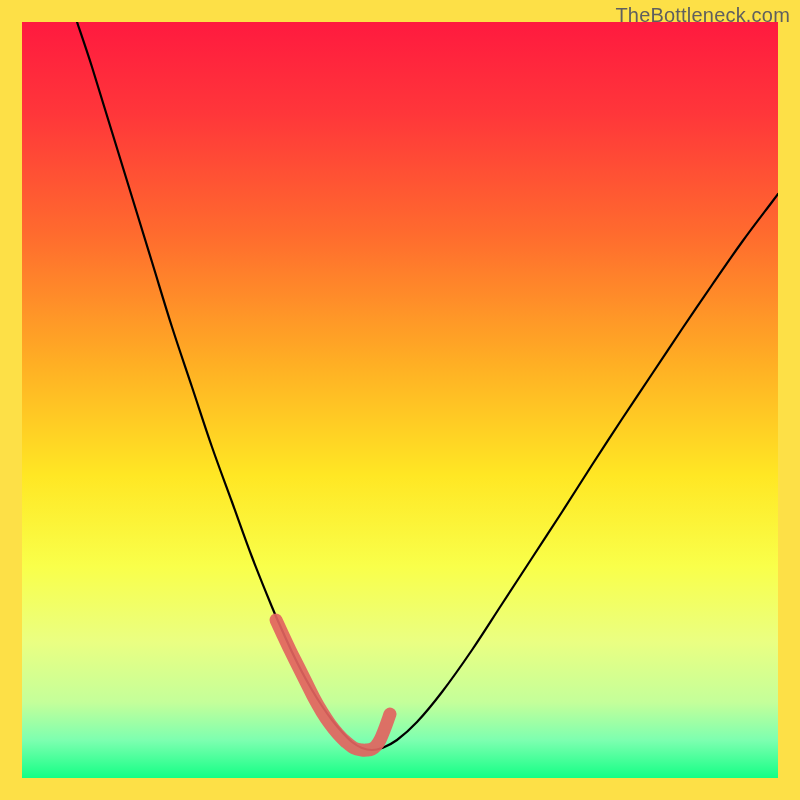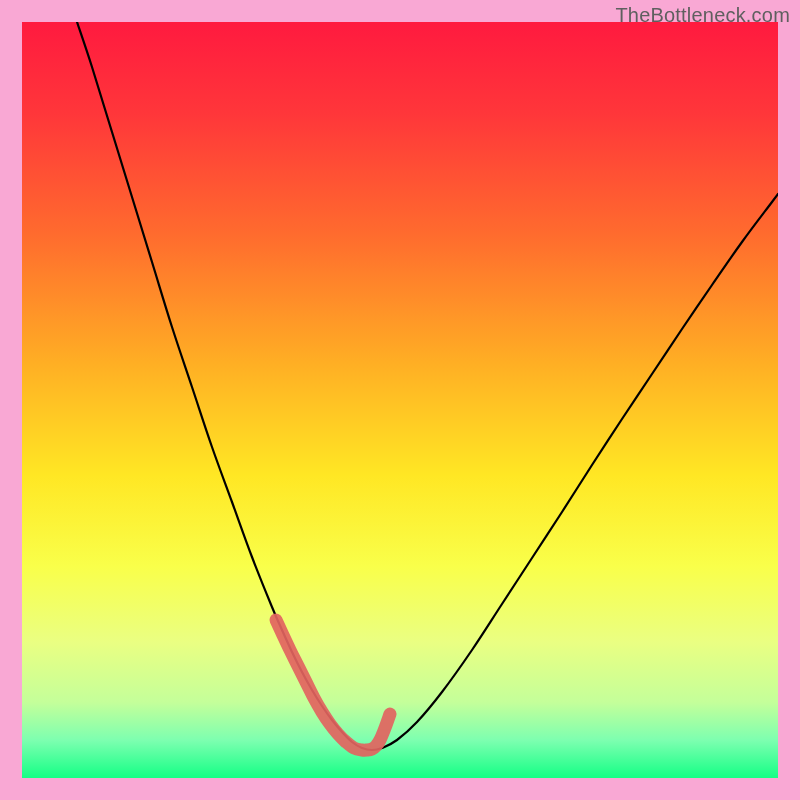--- a/index.html
+++ b/index.html
@@ -10,21 +10,21 @@
     background: #000;
     overflow: hidden;
     font-family: Arial, Helvetica, sans-serif;
   }
   .frame {
     position: absolute;
     left: 0;
     top: 0;
     width: 800px;
     height: 800px;
-    background: #f9a8d4;
+    background: #fde047;
   }
   .plot-area {
     position: absolute;
     left: 22px;
     top: 22px;
     width: 756px;
     height: 756px;
     overflow: hidden;
   }
   .watermark {

